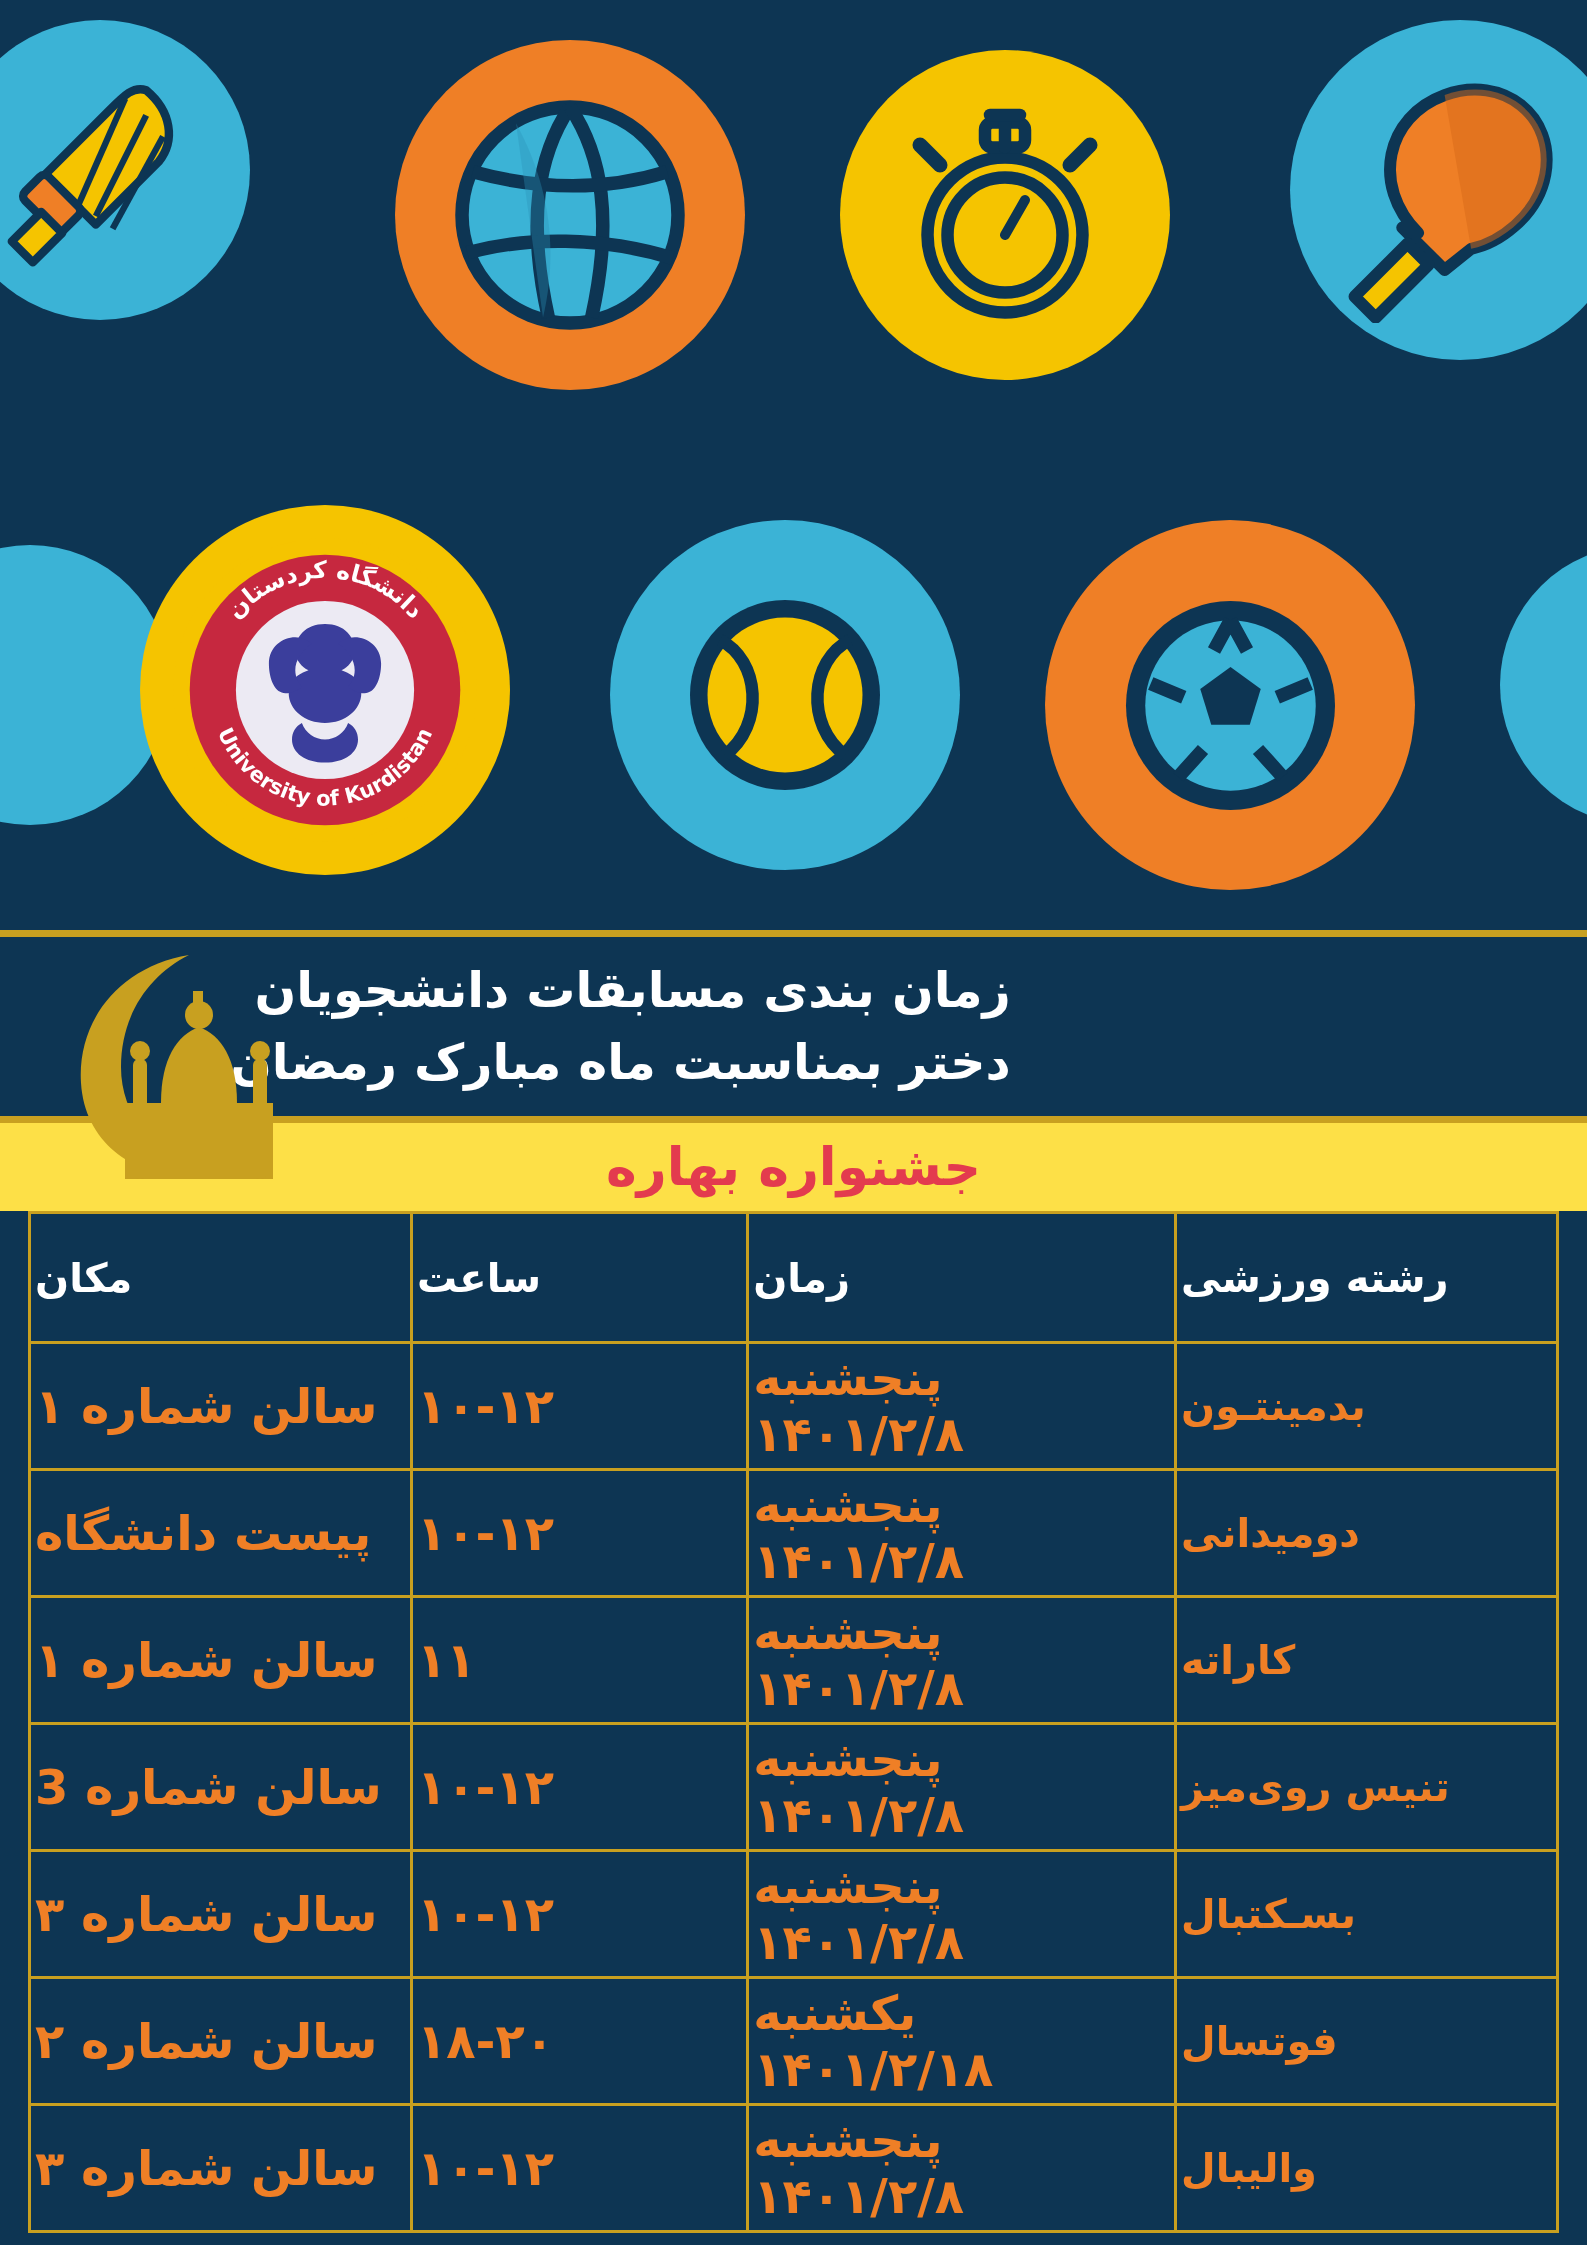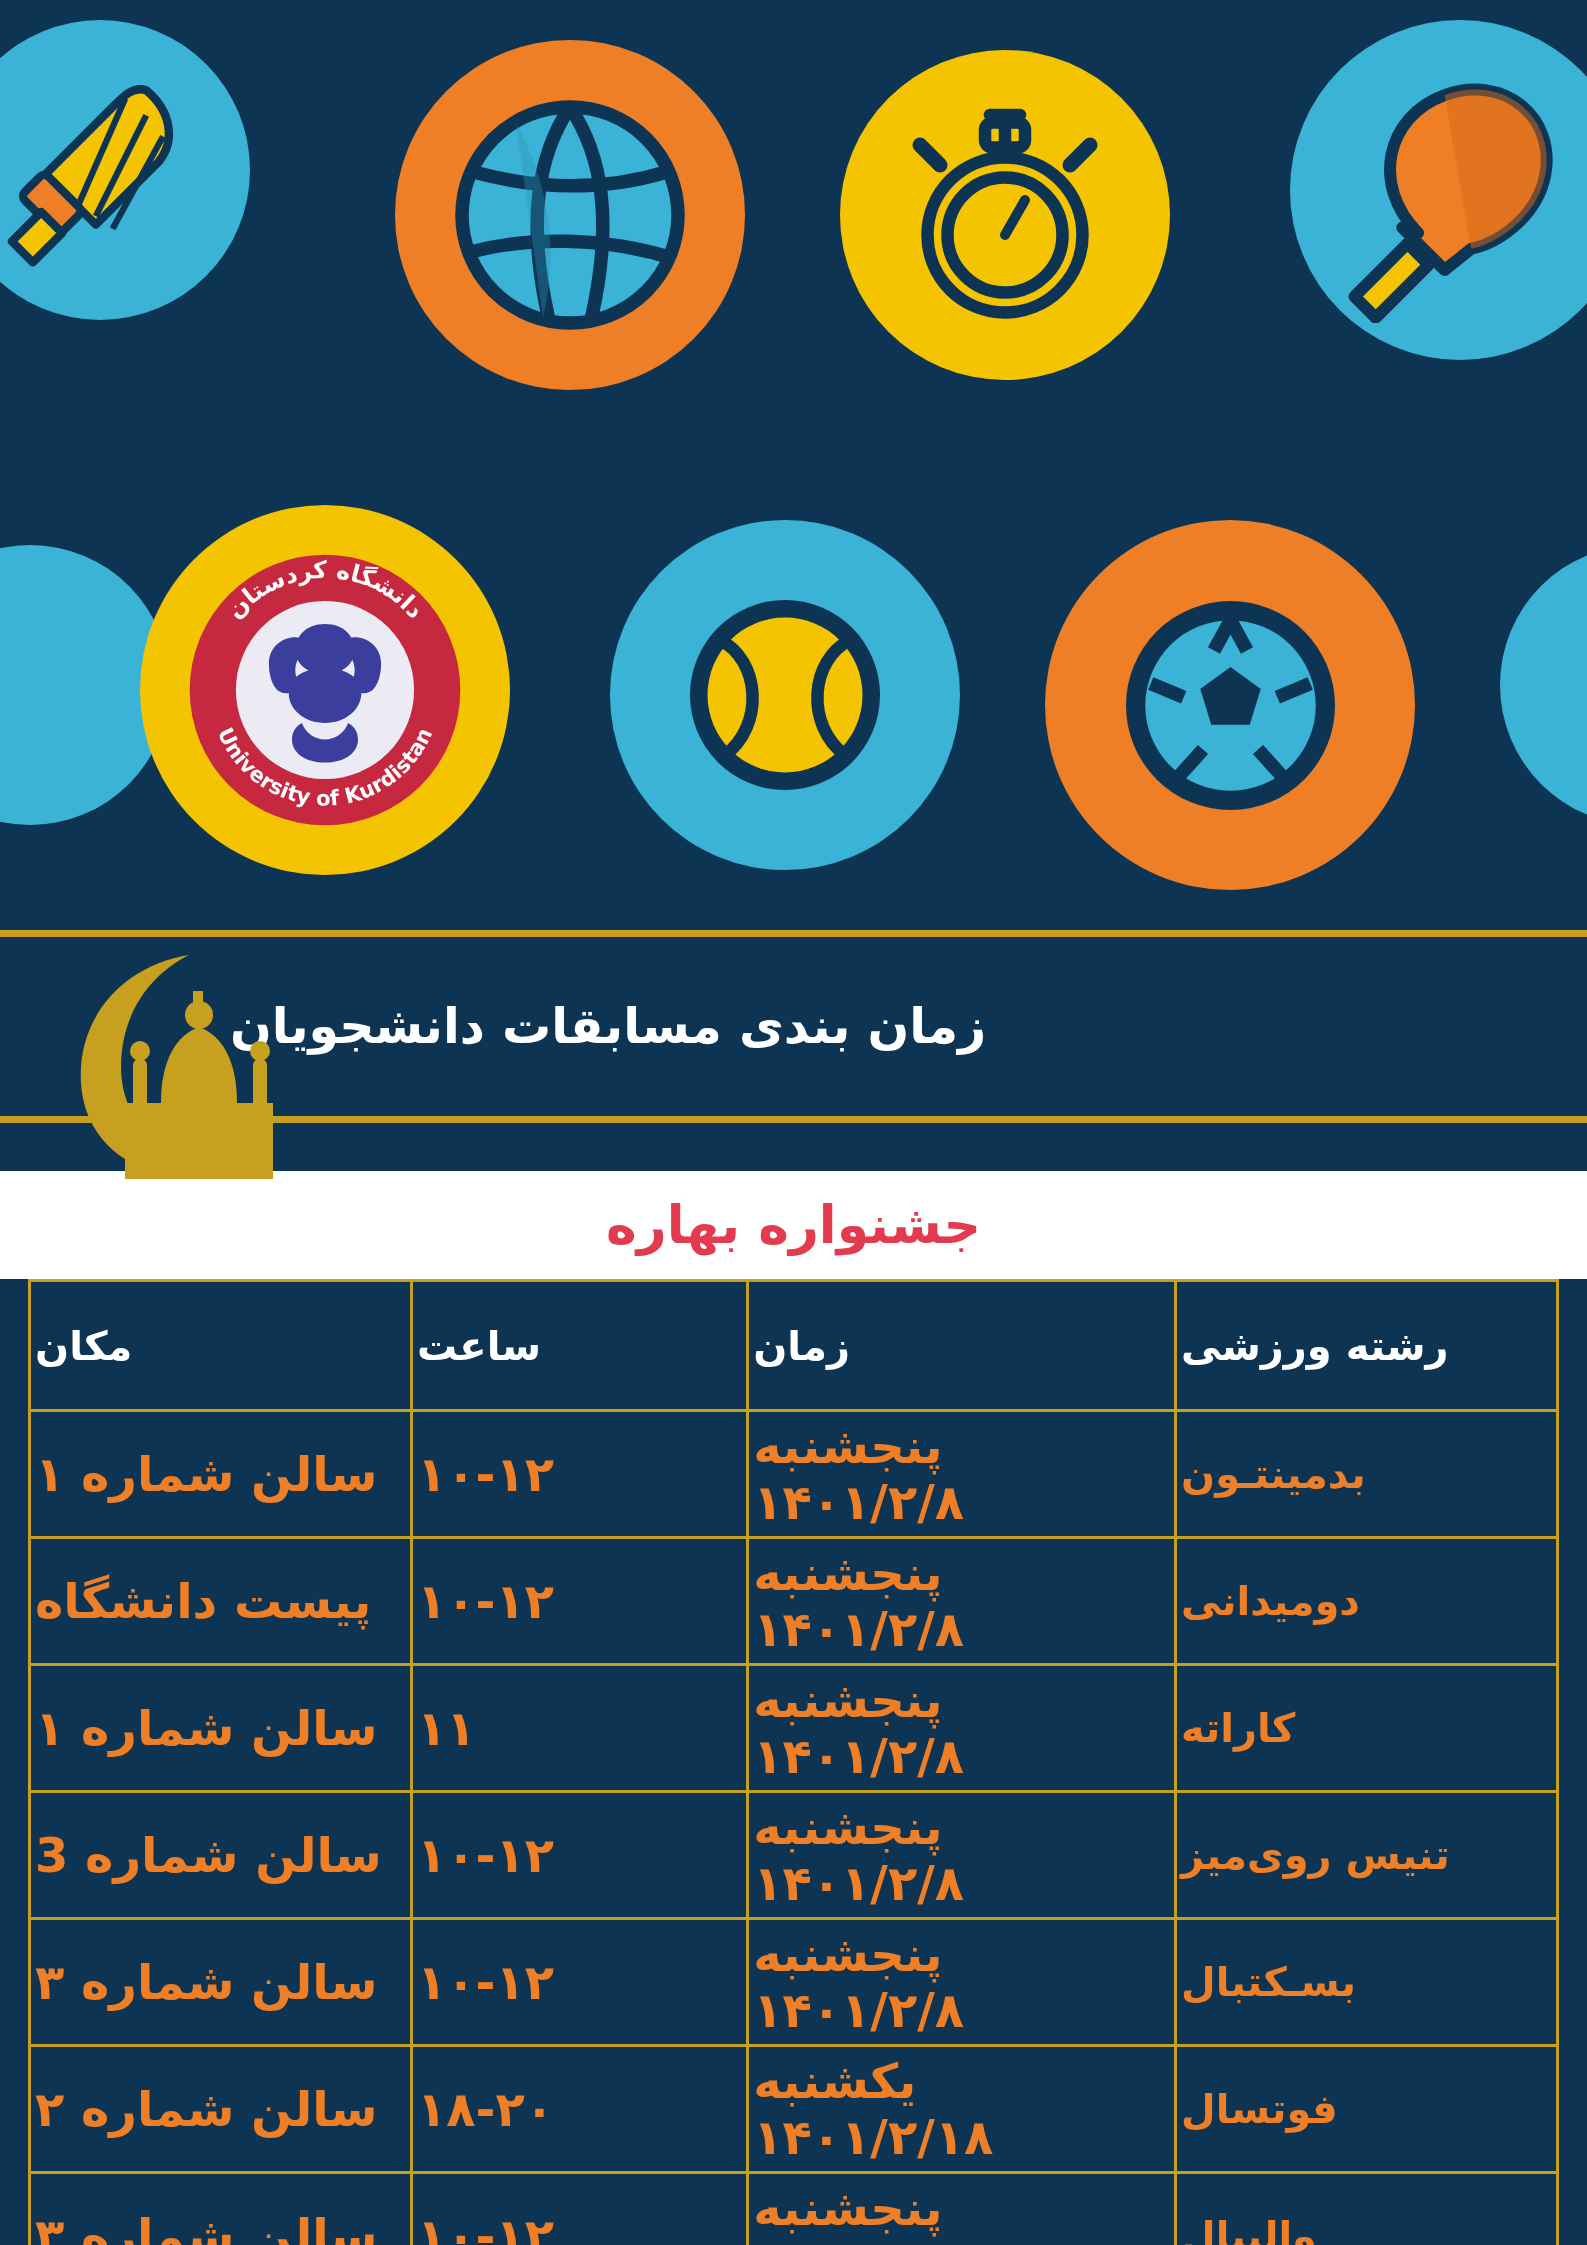--- a/index.html
+++ b/index.html
@@ -61,26 +61,25 @@
     position: absolute;
     left: 60px;
     top: 10px;
     width: 250px;
     height: 240px;
   }
 
   
   .subtitle-band {
     width: 100%;
-    height: 108px;
+    height: 88px;
     display: flex;
     align-items: center;
     justify-content: center;
-    background: #ffffff;
-    margin-top: 48px;
+    background: #fde047;
   }
   .subtitle {
     color: #e33b4e;
     font-size: 52px;
     font-weight: bold;
     letter-spacing: 1px;
   }
 
   
   .table-wrap {
@@ -231,20 +230,21 @@
           <rect x="64" y="22" width="5" height="12"></rect>
           <rect x="34" y="56" width="7" height="60" rx="3"></rect>
           <circle cx="37.5" cy="52" r="5"></circle>
           <rect x="94" y="56" width="7" height="60" rx="3"></rect>
           <circle cx="97.5" cy="52" r="5"></circle>
         </g>
       </svg>
     </div>
     <div class="title-text">
       <div>زمان بندی مسابقات دانشجویان</div>
+      <div>دختر بمناسبت ماه مبارک رمضان</div>
     </div>
   </div>
 
   <div class="subtitle-band">
     <div class="subtitle">جشنواره بهاره</div>
   </div>
 
   <div class="table-wrap">
     <table class="sched">
       <colgroup>

